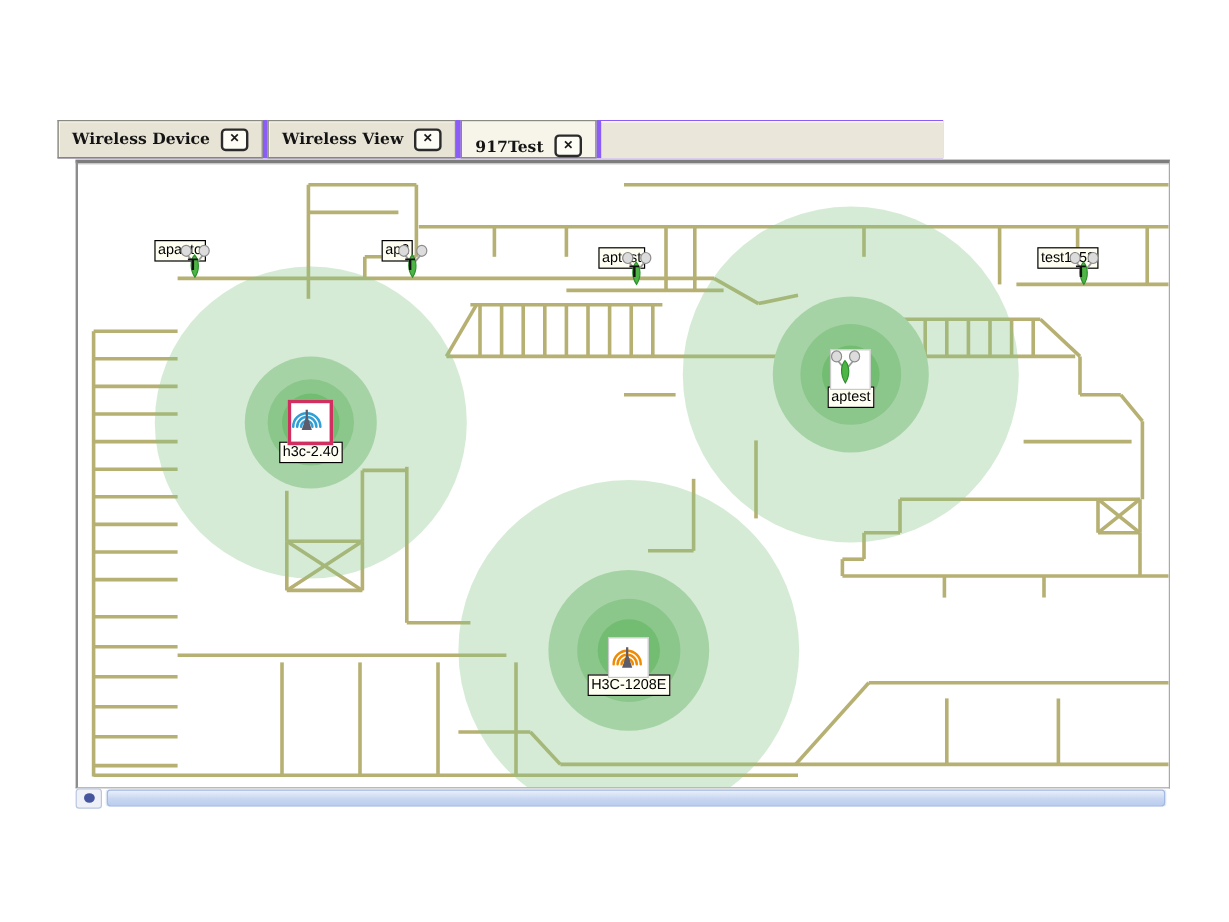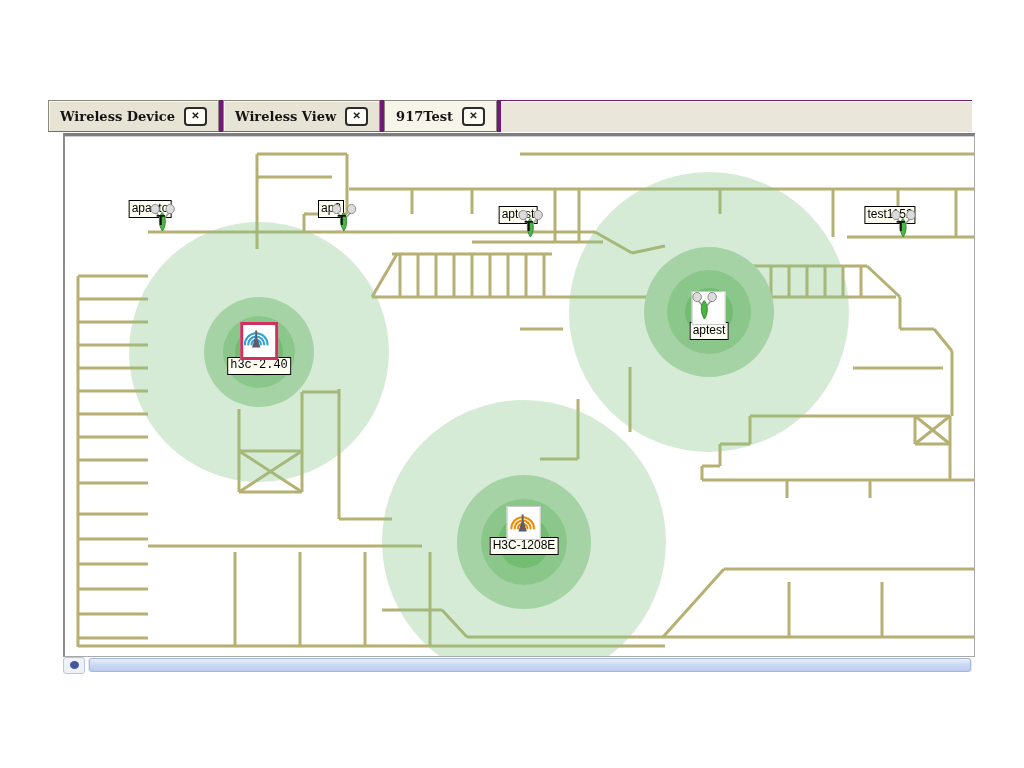--- a/index.html
+++ b/index.html
@@ -1,24 +1,24 @@
 <!DOCTYPE html>
 <html><head>
 <meta charset="utf-8">
 <style>
   html,body{margin:0;padding:0;background:#ffffff;width:1024px;height:768px;position:relative;
             font-family:"Liberation Sans",sans-serif;}
   
-  .tabbar{position:absolute;left:48px;top:100px;width:924px;height:32px;display:flex;
-          align-items:stretch;background:#701a75;}
+  .tabbar{position:absolute;left:48px;top:100px;width:738px;height:32px;display:flex;
+          align-items:stretch;background:#8b5cf6;}
   .tab{display:flex;align-items:center;gap:9px;padding:0 11px;margin-right:4px;
        background:#e7e3d5;border:1px solid #8a8a80;border-bottom-color:#6f6f66;
        font-family:"DejaVu Serif",serif;font-weight:bold;font-size:13px;color:#141414;
        box-shadow:inset 1px 1px 0 #f8f6ee;white-space:nowrap;cursor:default;}
-  .tab.active{background:#f7f5ea;}
+  .tab.active{background:#f7f5ea;align-items:flex-end;}
   .tab-filler{flex:1;background:#eae7da;border-top:1px solid #ffffff;margin-top:1px;}
   .closebox{width:19px;height:15px;background:#fdfdf6;border:2px solid #2b2b2b;border-radius:4px;
             display:flex;align-items:center;justify-content:center;
             font-size:10px;font-weight:bold;color:#1a1a1a;line-height:1;}
   
   .canvas{position:absolute;left:63px;top:133px;width:909px;height:520px;background:#ffffff;
           border-top:3px solid #7d7d7d;border-left:2px solid #8d8d8d;
           border-right:1px solid #a9a9a9;border-bottom:1px solid #a9a9a9;
           box-shadow:inset 0 1px 0 #cfcfcf;overflow:hidden;}
   .canvas svg{position:absolute;left:0;top:0;}
@@ -237,21 +237,21 @@
         <path d="M20,9 L15,15" stroke="#9a9a9a" stroke-width="1.5"></path>
         <ellipse cx="5.5" cy="6" rx="4.2" ry="4.6" fill="#dcdcdc" stroke="#8c8c8c"></ellipse>
         <ellipse cx="20.5" cy="6" rx="4.2" ry="4.6" fill="#dcdcdc" stroke="#8c8c8c"></ellipse>
         <path d="M12.5,9.5 C8.5,14 8.8,22 12.8,28 C16.8,22 16.5,14 12.5,9.5 Z" fill="#4db545" stroke="#2f8f2f"></path>
       </svg>
       <span class="t-badge">T</span>
     </div>
     <div class="ap-label">test1152</div>
   </div>
 
-  <div class="ap" style="left: 194px; top: 186px; font-family: Liberation Mono, monospace;">
+  <div class="ap" style="left: 194px; top: 197px;">
     <div class="ap-head">
       <div class="icon-box sel">
         <svg width="32" height="32" viewBox="0 0 34 34">
           <g stroke="#2f9fd6" stroke-width="2.2" fill="none" stroke-linecap="round">
             <path d="M22,24 A5 5 0 0 0 17,19"></path>
               <path d="M25.5,24 A8.5 8.5 0 0 0 17,15.5"></path>
             <path d="M29,24 A12 12 0 0 0 17,12"></path>
               <path d="M12,24 A5 5 0 0 1 17,19"></path>
             <path d="M8.5,24 A8.5 8.5 0 0 1 17,15.5"></path>
               <path d="M5,24 A12 12 0 0 1 17,12"></path>
@@ -272,21 +272,21 @@
           <path d="M20,9 L15,15" stroke="#9a9a9a" stroke-width="1.5"></path>
           <ellipse cx="5.5" cy="6" rx="4.2" ry="4.6" fill="#dcdcdc" stroke="#8c8c8c"></ellipse>
           <ellipse cx="20.5" cy="6" rx="4.2" ry="4.6" fill="#dcdcdc" stroke="#8c8c8c"></ellipse>
           <path d="M12.5,9.5 C8.5,14 8.8,22 12.8,28 C16.8,22 16.5,14 12.5,9.5 Z" fill="#4db545" stroke="#2f8f2f"></path>
         </svg>
       </div>
     </div>
     <div class="ap-label">aptest</div>
   </div>
 
-  <div class="ap" style="left: 459px; top: 370px; justify-content: flex-end;">
+  <div class="ap" style="left: 459px; top: 395px; justify-content: flex-end;">
     <div class="ap-head">
       <div class="icon-box">
         <svg width="32" height="32" viewBox="0 0 34 34">
           <g stroke="#f08a00" stroke-width="2.2" fill="none" stroke-linecap="round">
             <path d="M22,24 A5 5 0 0 0 17,19"></path>
               <path d="M25.5,24 A8.5 8.5 0 0 0 17,15.5"></path>
             <path d="M29,24 A12 12 0 0 0 17,12"></path>
               <path d="M12,24 A5 5 0 0 1 17,19"></path>
             <path d="M8.5,24 A8.5 8.5 0 0 1 17,15.5"></path>
               <path d="M5,24 A12 12 0 0 1 17,12"></path>

